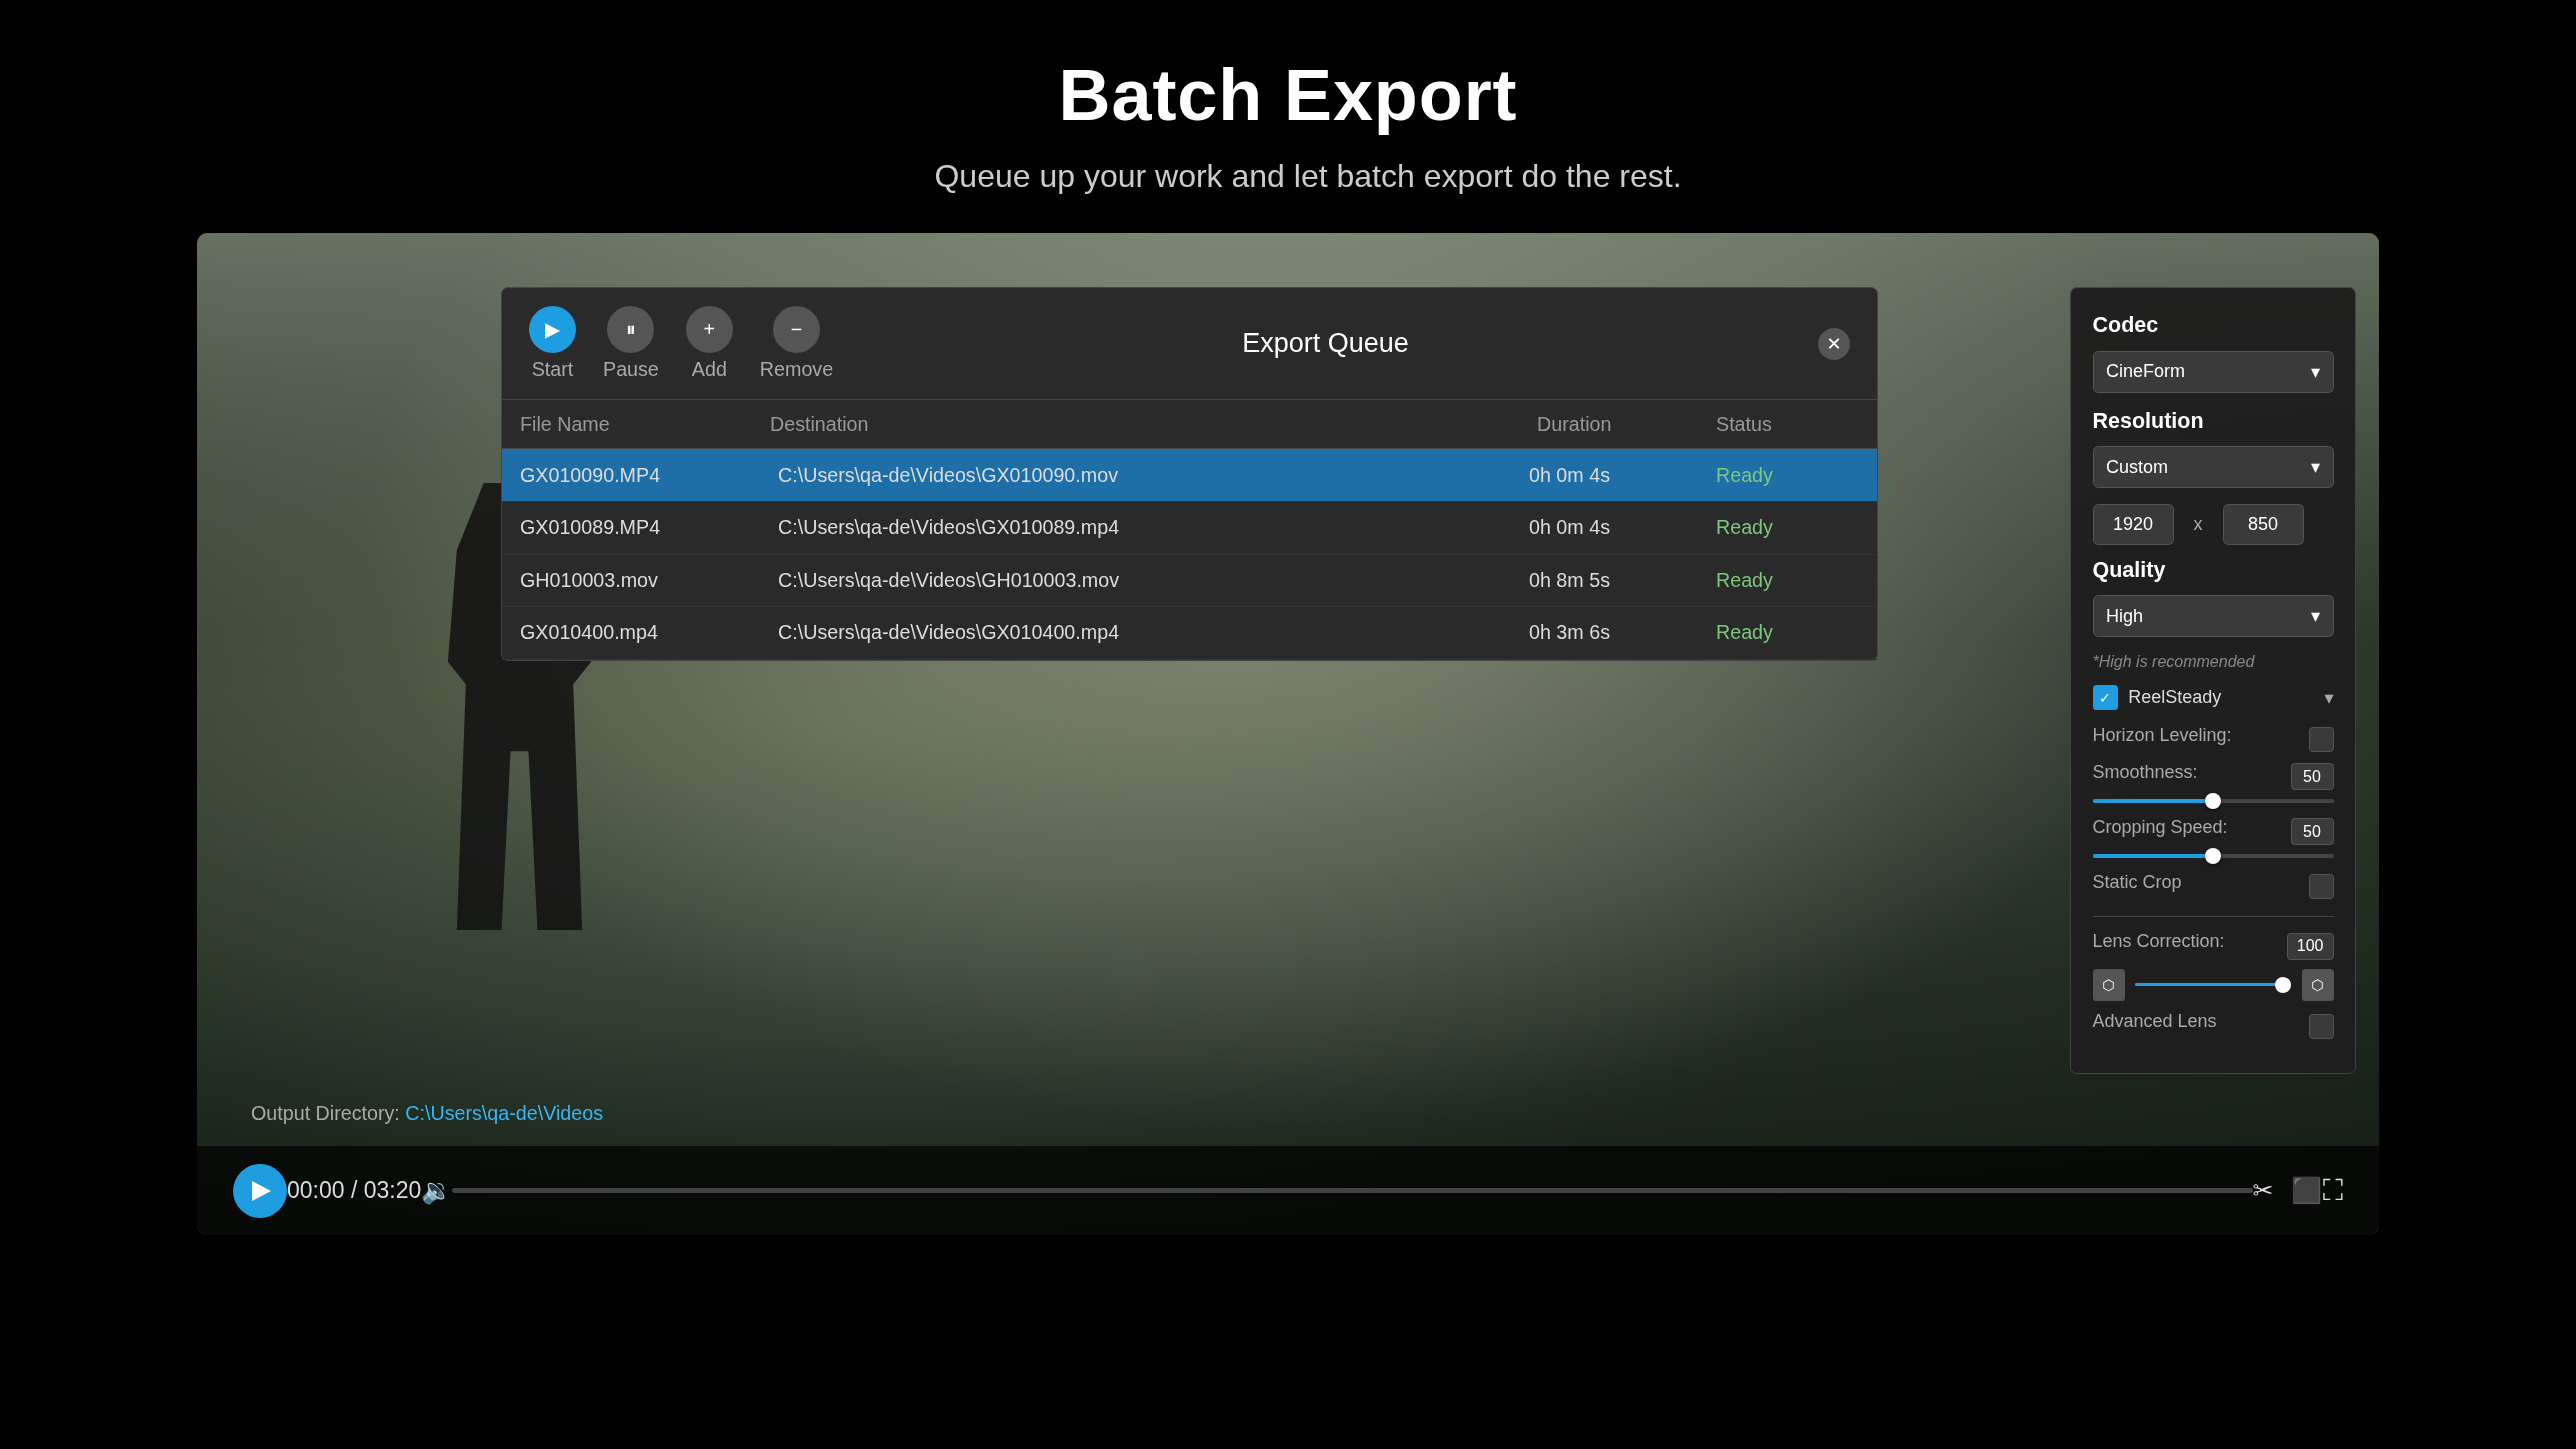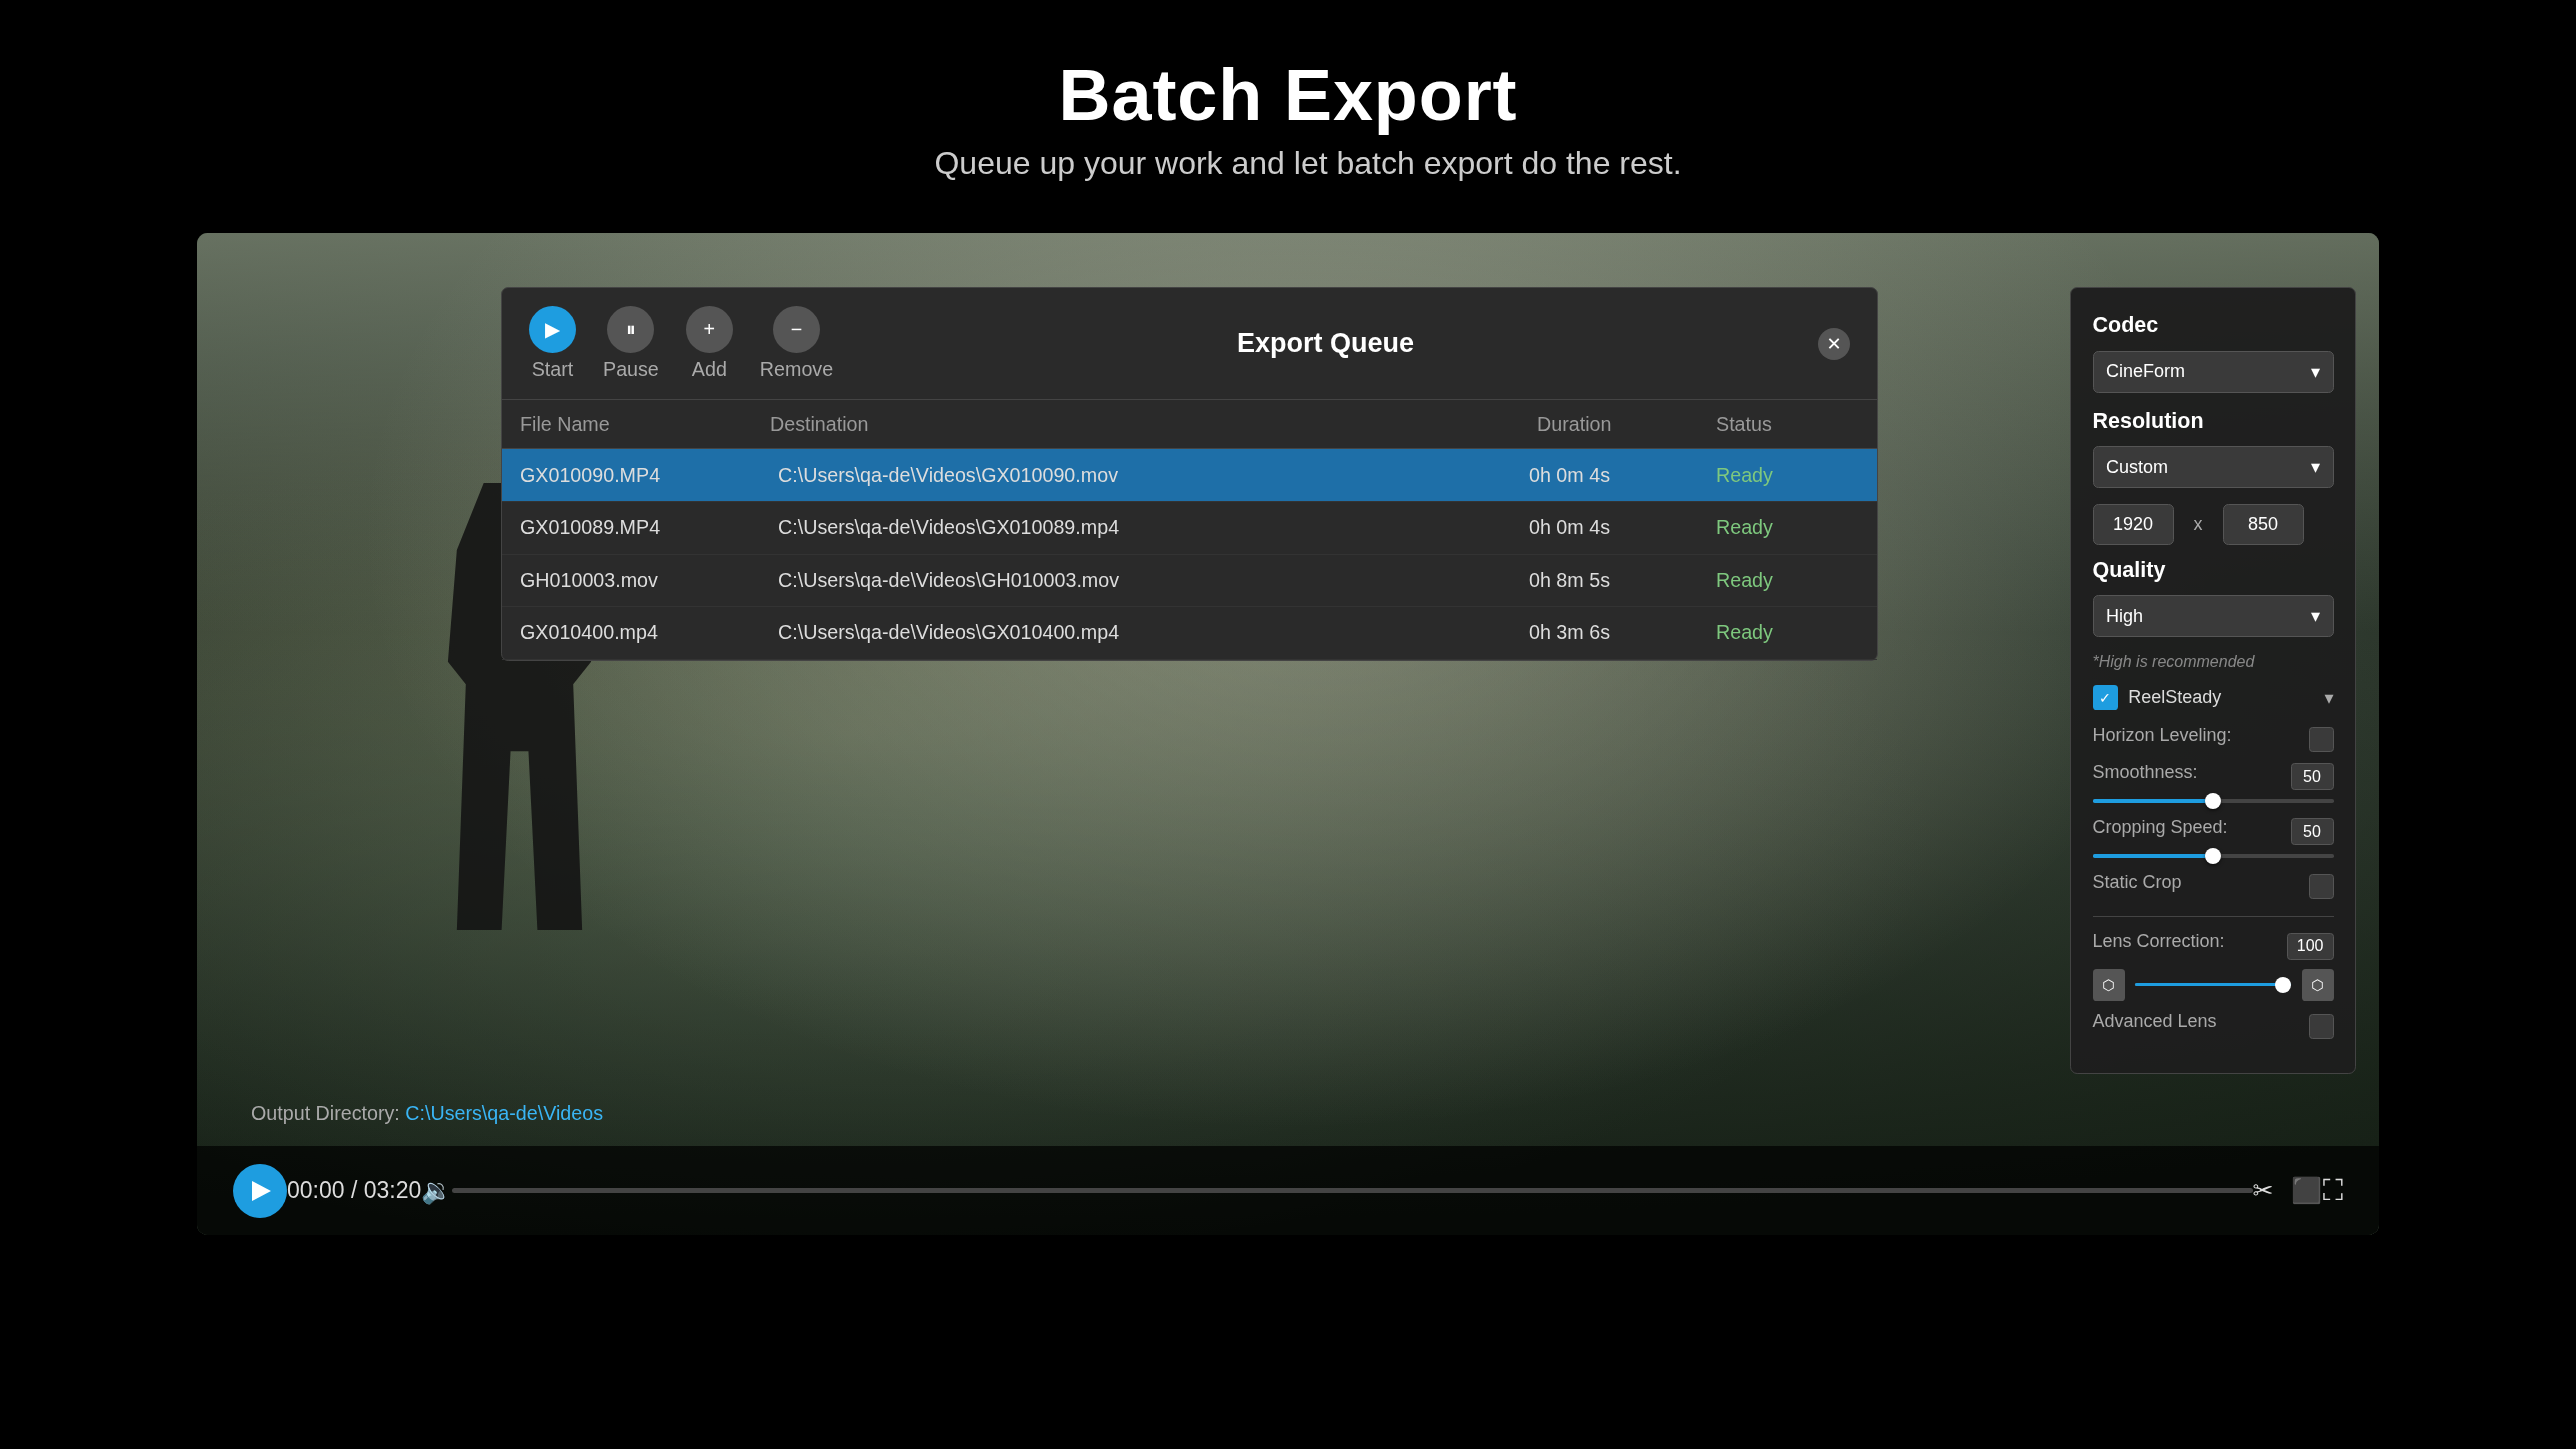--- a/index.html
+++ b/index.html
@@ -19,21 +19,21 @@
       color: #fff;
     }
     .header h1 {
       font-size: 72px;
       font-weight: 700;
       letter-spacing: 0.9px;
     }
     .header p {
       font-size: 32px;
       color: #ccc;
-      margin-top: 9px;
+      margin-top: 22px;
       padding-left: 40px;
     }
 
     
     .video-container {
       position: absolute;
       left: 197px;
       top: 233px;
       width: 2182px;
       height: 1002px;
@@ -124,21 +124,21 @@
     .toolbar-icon.start { background: #1e9de0; }
     .toolbar-icon.pause { background: #555; }
     .toolbar-icon.add { background: #555; }
     .toolbar-icon.remove { background: #555; }
     .toolbar-label {
       font-size: 19.7px;
       color: #aaa;
     }
     .dialog-title {
       font-size: 27px;
-      font-weight: 700;
+      font-weight: 400;
       color: #fff;
     }
     .close-btn {
       width: 32px;
       height: 32px;
       border-radius: 50%;
       background: #555;
       color: #fff;
       display: flex;
       align-items: center;

